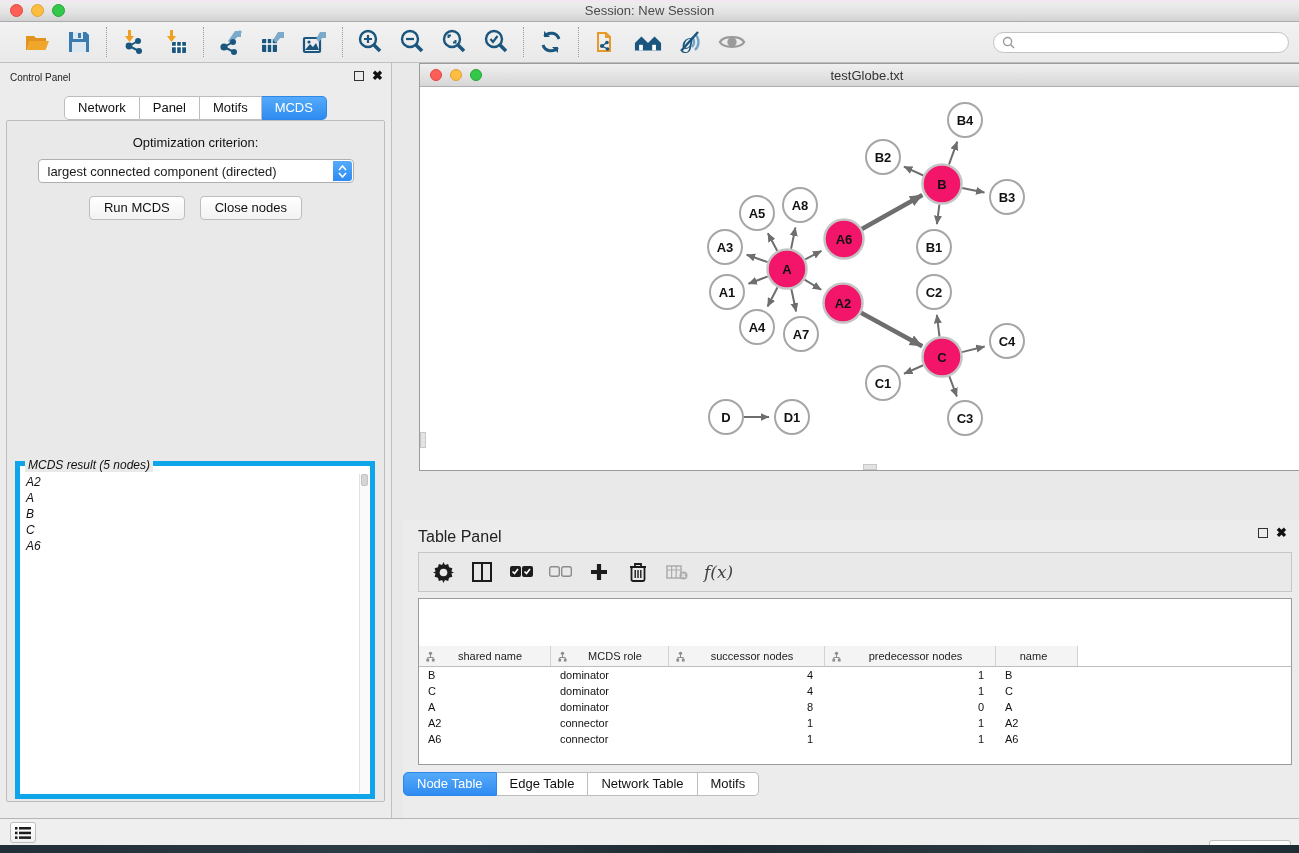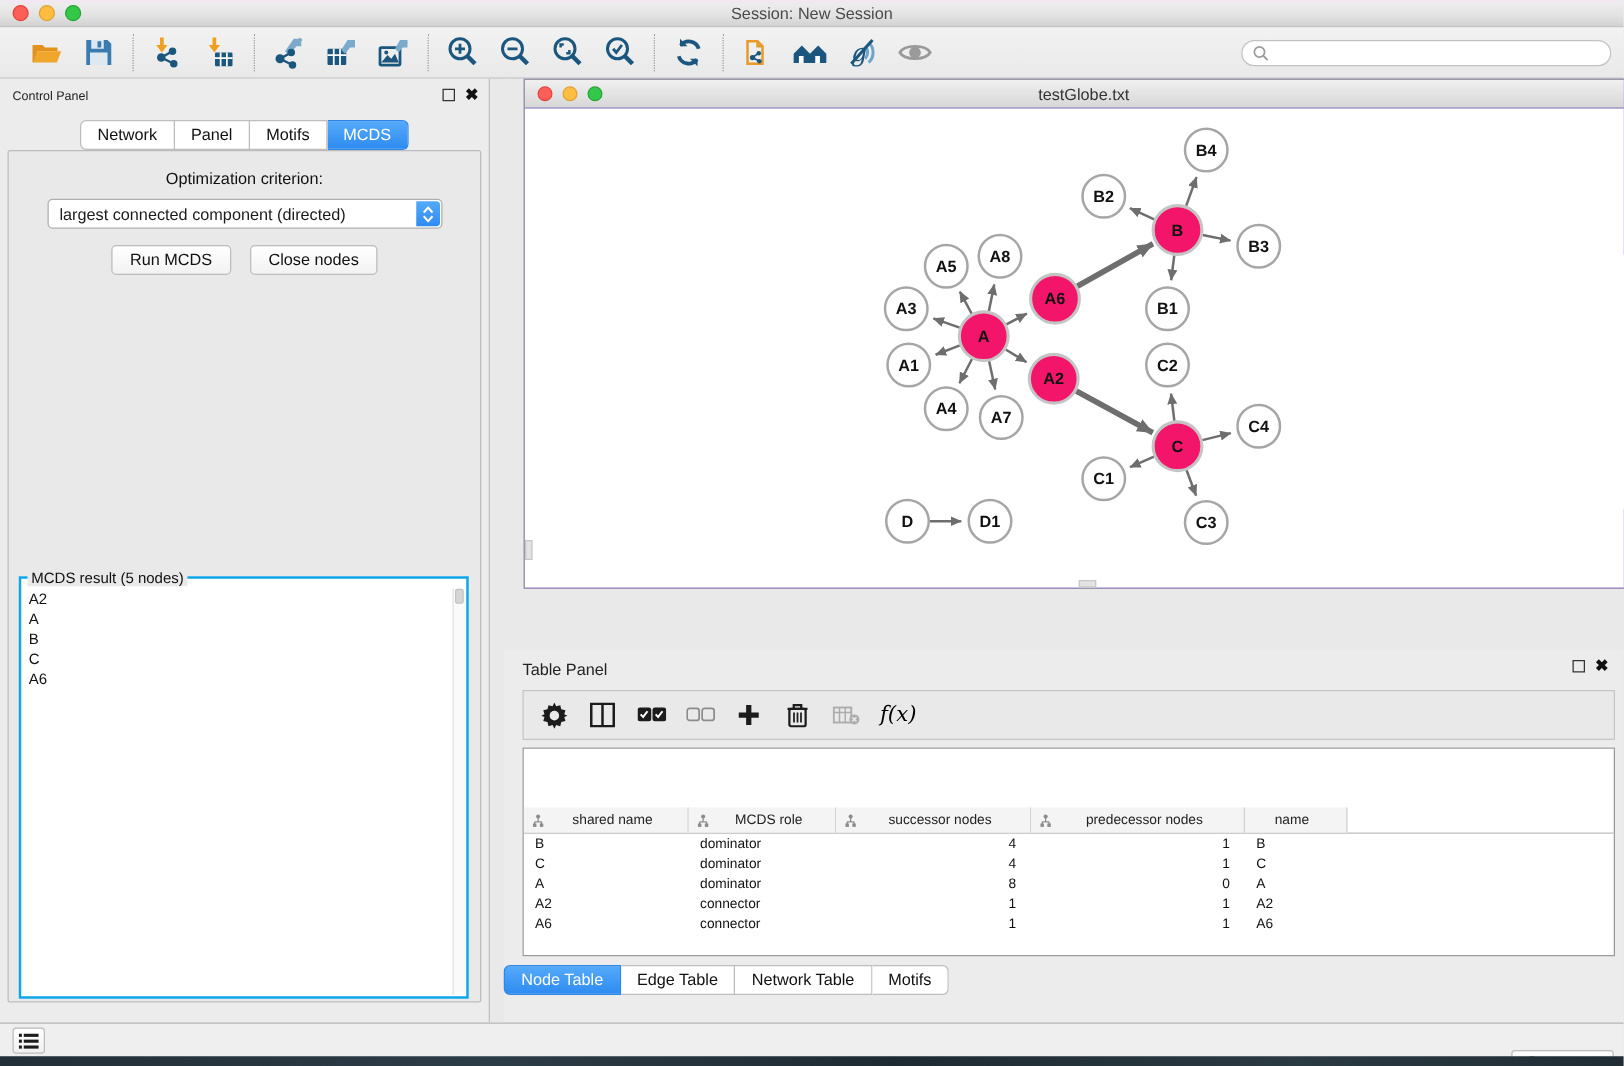--- a/index.html
+++ b/index.html
@@ -49,21 +49,21 @@
   .cp-box { position:absolute; left:6px; right:6px; top:57px; bottom:16px; background:#E9E9E9; border:1px solid #BDBDBD; border-radius:2px; }
   .opt-label { text-align:center; margin-top:14px; font-size:13px; color:#111; }
   .select { position:relative; margin:9px auto 0; width:316px; height:24px; background:#fff; border:1px solid #AFAFAF; border-radius:4px;
     display:flex; align-items:center; padding-left:9px; font-size:13px; }
   .select .stepper { position:absolute; right:1px; top:1px; bottom:1px; width:19px; border-radius:0 3px 3px 0;
     background:linear-gradient(#55AAF9,#2E8BF1); color:#fff; display:flex; flex-direction:column; align-items:center; justify-content:center; }
   .select .stepper svg { display:block; }
   .btn-row { display:flex; justify-content:center; gap:15px; margin-top:13px; }
   .push-btn { background:linear-gradient(#FFFFFF,#F2F2F2); border:1px solid #BDBDBD; border-radius:4px; padding:3px 14px 4px; font-size:13px; color:#111; }
 
-  .result-group { position:absolute; left:8px; right:9px; top:340px; bottom:2px; border:2px solid #0ea5e9; background:#fff; }
+  .result-group { position:absolute; left:8px; right:9px; top:340px; bottom:2px; border:5px solid #0ea5e9; background:#fff;font-style:italic; }
   .result-legend { position:absolute; left:5px; top:-8px; background:#E9E9E9; padding:0 3px; font-size:12px; color:#111; }
   .result-list { position:absolute; left:1px; right:11px; top:8px; bottom:1px; overflow:hidden; }
   .result-list div { font-size:12px; line-height:16px; padding-left:5px; color:#111; }
   .result-scroll { position:absolute; right:1px; top:8px; bottom:1px; width:10px; background:#FAFAFA; border-left:1px solid #E2E2E2; }
   .result-scroll .thumb { position:absolute; top:0; left:1px; width:7px; height:12px; background:#D6D6D6; border:1px solid #C2C2C2; border-radius:2px; }
 
   
   .net-window { position:absolute; left:403px; top:0; width:896px; height:408px; border:1px solid #9B9B9B; background:#8b5cf6;margin-left:16px; }
   .net-titlebar { position:relative; height:23px; background:linear-gradient(#F0F0F0,#D7D7D7); border-bottom:1px solid #AFAFAF;
     display:flex; align-items:center; justify-content:center; }
@@ -73,26 +73,26 @@
   .net-canvas { position:absolute; left:0; top:23px; right:0; bottom:0; background:#fff;font-weight:bold; }
   .net-canvas svg { display:block; }
   .vscroll-nub { position:absolute; left:0px; top:345px; width:6px; height:16px; background:#E3E3E3; border:1px solid #C7C7C7; }
   .hscroll-nub { position:absolute; left:443px; bottom:0px; width:14px; height:6px; background:#E3E3E3; border:1px solid #C7C7C7; }
   .resize-grip { position:absolute; right:1px; bottom:1px; width:13px; height:13px;
     background:repeating-linear-gradient(135deg, transparent 0 3px, #BFBFBF 3px 4px); }
 
   
   .table-panel { position:absolute; left:403px; top:457px; width:896px; height:298px; background:#ECECEC; }
   .tp-head { position:relative; height:28px; }
-  .tp-title { position:absolute; left:15px; top:8px; font-size:13px; color:#222; }
+  .tp-title { position:absolute; left:15px; top:8px; font-size:16px; color:#222; }
   .tp-head-icons { position:absolute; right:12px; top:8px; display:flex; gap:8px; align-items:center; }
   .tp-toolbar { position:absolute; left:15px; right:7px; top:32px; height:40px; background:#E9E9E9; border:1px solid #C6C6C6;
     display:flex; align-items:center; gap:15px; padding:0 12px; }
   .tp-tool { width:24px; height:24px; display:flex; align-items:center; justify-content:center; }
-  .fx { font-family:"DejaVu Serif", serif; font-style:italic; font-size:17px; color:#000000; }
+  .fx { font-family:"DejaVu Serif", serif; font-style:italic; font-size:17px; color:#404040; }
 
   .data-table { position:absolute; left:15px; right:7px; top:78px; bottom:53px; background:#fff; border:1px solid #9B9B9B; overflow:hidden; }
   .thead { display:grid; grid-template-columns:132px 118px 156px 171px 82px 1fr; height:21px; border-bottom:1px solid #BDBDBD;margin-top:47px; }
   .th { background:#F4F4F4; border-right:1px solid #D2D2D2; display:flex; align-items:center; font-size:11px; color:#222; position:relative; }
   .th .tree-ic { margin-left:6px; }
   .th .lbl { flex:1; text-align:center; padding-right:6px; }
   .th.nofill { background:transparent; border-right:none; }
   .trow { display:grid; grid-template-columns:132px 118px 156px 171px 82px 1fr; height:16px; }
   .td { font-size:11px; color:#111; line-height:16px; white-space:nowrap; overflow:hidden; }
   .td.l { padding-left:9px; text-align:left; }

